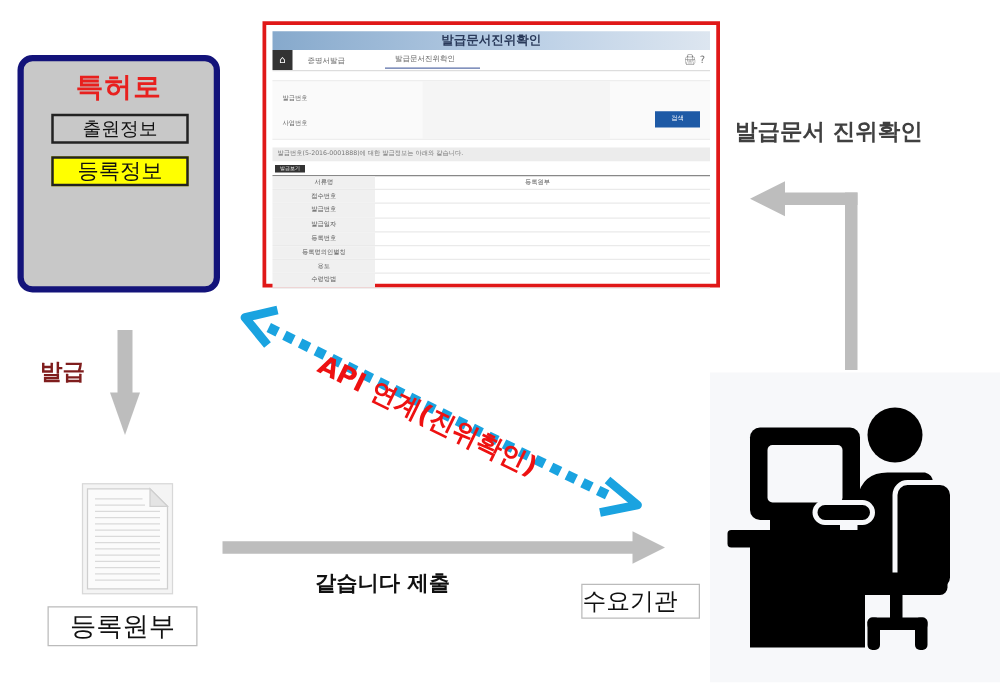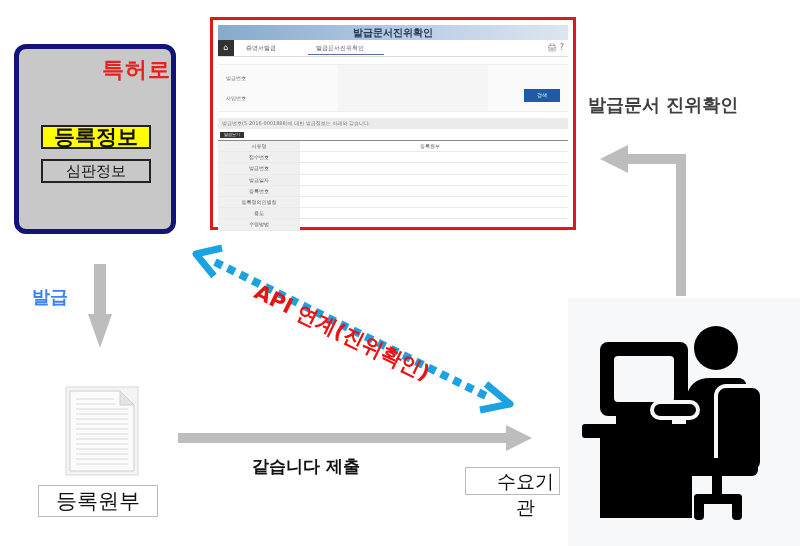--- a/index.html
+++ b/index.html
@@ -3,26 +3,26 @@
 <meta charset="utf-8">
 <style>
   html,body{margin:0;padding:0;}
   body{width:800px;height:546px;position:relative;background:#ffffff;overflow:hidden;
        font-family:"DejaVu Sans","Liberation Sans",sans-serif;}
   .abs{position:absolute;}
 
   
   .patent-panel{left:14px;top:44px;width:162px;height:190px;background:#c8c8c8;
        border:5px solid #13137a;border-radius:12px;box-sizing:border-box;}
-  .patent-title{position:absolute;left:0;right:0;top:6px;text-align:right;color:#e8201e;
+  .patent-title{position:absolute;left:0;right:0;top:6px;text-align:center;color:#e8201e;
        font-weight:bold;font-size:22px;letter-spacing:1px;}
   .menu-btn{position:absolute;left:22px;width:110px;height:24px;box-sizing:border-box;
        border:2px solid #222;background:#c8c8c8;text-align:center;line-height:20px;
        font-size:15px;color:#111;}
-  .menu-btn.active{background:#ffff00;font-weight:bold;font-size:21px;}
+  .menu-btn.active{background:#ffff00;font-weight:normal;font-size:17px;}
 
   
   .shot-frame{left:210px;top:17px;width:366px;height:213px;border:3px solid #e01818;
        box-sizing:border-box;background:#fff;}
   .shot-header{position:absolute;left:5px;right:5px;top:5px;height:15px;
        background:linear-gradient(90deg,#86a9cc,#bcd0e6 60%,#dde6f0);text-align:center;
        font-size:10px;font-weight:bold;color:#2a3a5a;line-height:15px;}
   .shot-nav{position:absolute;left:5px;right:5px;top:20px;height:16px;background:#fff;
        border-bottom:1px solid #ddd;font-size:6px;color:#666;}
   .shot-home{position:absolute;left:0;top:0;width:16px;height:16px;background:#333;color:#fff;
@@ -40,30 +40,30 @@
   .shot-notice{position:absolute;left:5px;right:5px;top:98px;height:11px;background:#ececec;
        font-size:5px;color:#777;line-height:11px;padding-left:4px;}
   .shot-print{position:absolute;left:7px;top:112px;width:24px;height:6px;background:#333;
        color:#fff;font-size:4px;text-align:center;line-height:6px;}
   .shot-table{position:absolute;left:5px;right:5px;top:120px;border-top:1px solid #888;}
   .shot-row{height:10.2px;border-bottom:1px solid #eaeaea;position:relative;font-size:5px;color:#555;}
   .shot-row .th{position:absolute;left:0;top:0;width:82px;height:100%;background:#f0f0f0;text-align:center;line-height:10px;}
   .shot-row .tdlbl{position:absolute;left:202px;top:0;line-height:10px;}
 
   .caption-verify{left:588px;top:93px;font-size:18px;font-weight:bold;color:#404040;}
-  .caption-issue{left:32px;top:285px;font-size:18px;font-weight:bold;color:#3b82f6;}
+  .caption-issue{left:32px;top:285px;font-size:18px;font-weight:bold;color:#7f1d1d;}
   .caption-submit{left:252px;top:455px;font-size:17px;font-weight:bold;color:#111;}
   .api-label{left:262px;top:278px;font-size:21px;font-weight:bold;color:#ee1111;
        transform:rotate(26deg);transform-origin:left top;white-space:nowrap;}
 
   .doc-box{left:62px;top:383px;width:80px;height:96px;}
   .doc-label{left:38px;top:485px;width:120px;height:32px;border:1px solid #bbb;box-sizing:border-box;
        text-align:center;line-height:30px;font-size:21px;color:#111;background:#fff;}
   .agency-label{left:465px;top:467px;width:95px;height:28px;border:1px solid #bbb;box-sizing:border-box;
-       text-align:center;line-height:26px;font-size:19px;color:#111;background:#fff;padding-left:26px;}
+       text-align:left;line-height:26px;font-size:19px;color:#111;background:#fff;}
   .agency-panel{left:568px;top:298px;width:232px;height:248px;background:#f7f8fa;}
 </style>
 </head>
 <body>
 
 <svg class="abs" style="left:0;top:0" width="800" height="546">
 
   <g>
     <rect x="94" y="264" width="12" height="52" fill="#bdbdbd"></rect>
     <polygon points="88,314 112,314 100,348" fill="#bdbdbd"></polygon>
@@ -82,22 +82,22 @@
 
   <g>
     <line x1="215" y1="262" x2="490" y2="398" stroke="#1aa3e0" stroke-width="8" stroke-dasharray="8,6"></line>
     <polyline points="222,248 196,254 214,276" fill="none" stroke="#1aa3e0" stroke-width="7" stroke-linejoin="round"></polyline>
     <polyline points="486,384 510,404 480,410" fill="none" stroke="#1aa3e0" stroke-width="7" stroke-linejoin="round"></polyline>
   </g>
 </svg>
 
 <div class="abs patent-panel">
   <div class="patent-title">특허로</div>
+  <div class="menu-btn" style="top:42px">출원정보</div>
   <div class="menu-btn active" style="top:76px">등록정보</div>
-  <div class="menu-btn" style="top:110px">심판정보</div>
 </div>
 
 <div class="abs shot-frame">
   <div class="shot-header">발급문서진위확인</div>
   <div class="shot-nav">
     <div class="shot-home">⌂</div>
     <div class="shot-nav1">증명서발급</div>
     <div class="shot-nav2">발급문서진위확인</div>
     <div class="shot-icons">🖨 ?</div>
   </div>

